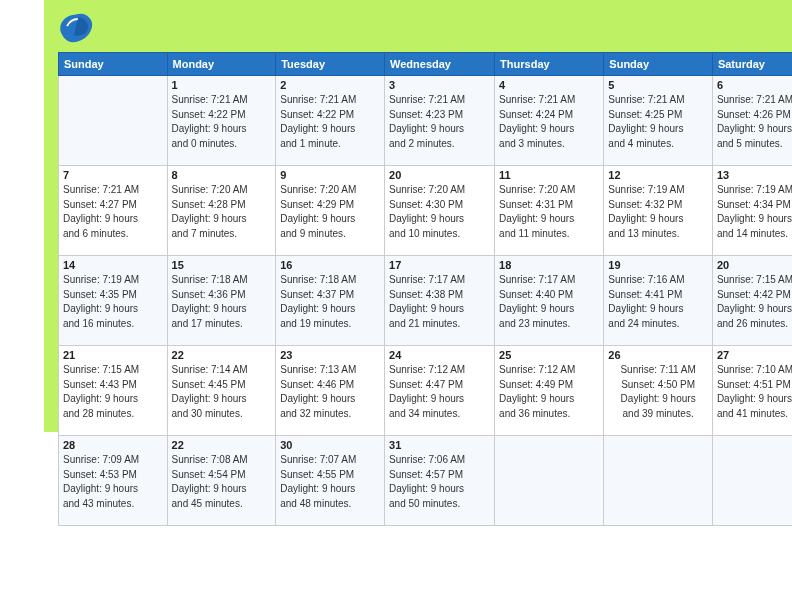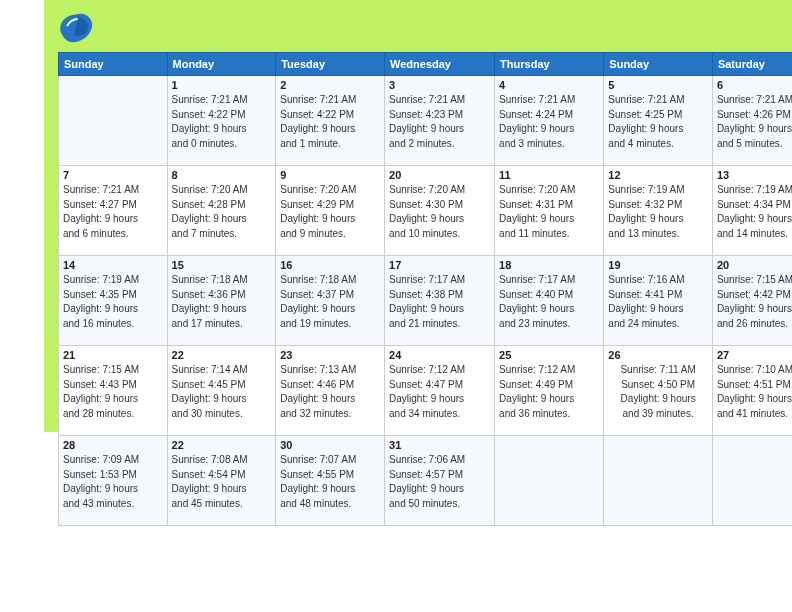--- a/index.html
+++ b/index.html
@@ -327,21 +327,21 @@
             <div class="day-info" style="white-space: pre-line;">Sunrise: 7:10 AM
 Sunset: 4:51 PM
 Daylight: 9 hours
 and 41 minutes.</div>
           </td>
         </tr>
         <tr>
           <td>
             <span class="day-num">28</span>
             <div class="day-info" style="white-space: pre-line;">Sunrise: 7:09 AM
-Sunset: 1:53 PM
+Sunset: 4:53 PM
 Daylight: 9 hours
 and 43 minutes.</div>
           </td>
           <td>
             <span class="day-num">22</span>
             <div class="day-info" style="white-space: pre-line;">Sunrise: 7:08 AM
 Sunset: 4:54 PM
 Daylight: 9 hours
 and 45 minutes.</div>
           </td>

